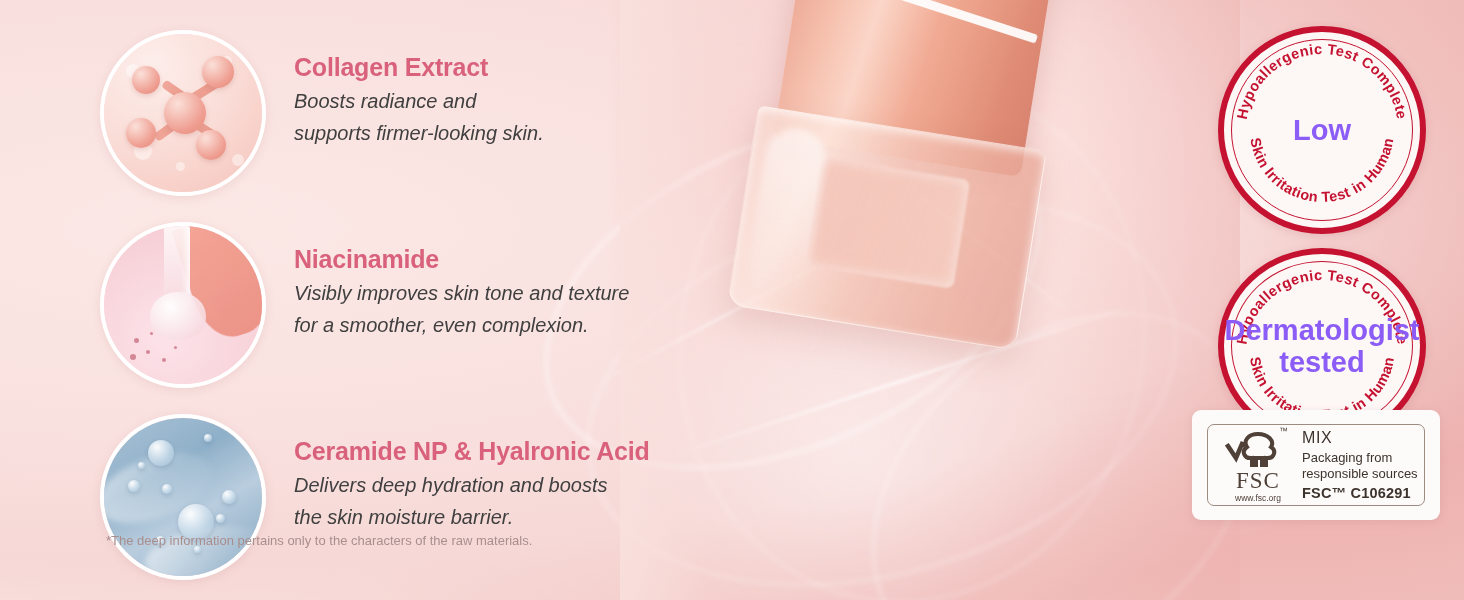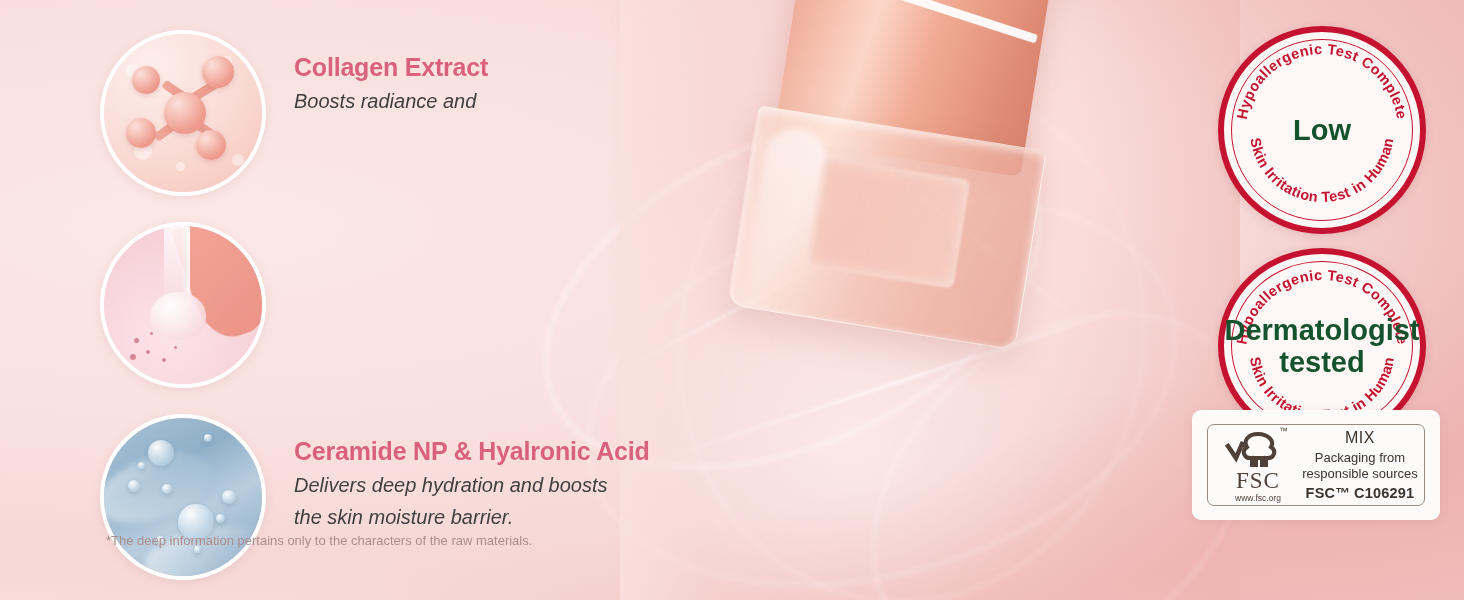--- a/index.html
+++ b/index.html
@@ -108,21 +108,21 @@
   .badges{position:absolute;right:36px;top:26px;width:210px;}
   .badge{
     position:relative;width:196px;height:196px;border-radius:50%;
     background:#fdf7f6;border:6px solid #c41230;
     box-shadow:0 2px 10px rgba(150,40,60,.14);
     margin-bottom:14px;
   }
   .badge .inner-ring{position:absolute;inset:7px;border-radius:50%;border:1.5px solid #c41230;}
   .badge-center{
     position:absolute;left:0;right:0;top:50%;transform:translateY(-50%);
-    text-align:center;color:#14532d;font-weight:bold;line-height:1.12;
+    text-align:center;color:#8b5cf6;font-weight:bold;line-height:1.12;
   }
   .badge-center.big{font-size:29px;}
   .badge-center.mid{font-size:29px;}
   .arc-text{position:absolute;left:0;top:0;width:196px;height:196px;}
   .arc-text text{fill:#c41230;font-family:"Liberation Sans",sans-serif;font-size:14.5px;font-weight:bold;letter-spacing:.4px;}
   .badge.b2{height:184px;width:196px;}
 
   
   .fsc-box{
     position:absolute;right:24px;top:410px;width:248px;height:110px;
@@ -131,21 +131,21 @@
   }
   .fsc-inner{
     width:218px;height:82px;border:1.5px solid #9c8b80;border-radius:7px;
     display:flex;align-items:center;padding:0 6px;box-sizing:border-box;
   }
   .fsc-left{width:88px;text-align:center;color:#4f4038;flex:0 0 88px;}
   .fsc-tree{position:relative;height:40px;}
   .fsc-tm{position:absolute;right:14px;top:-2px;font-size:9px;color:#4f4038;}
   .fsc-word{font-family:"Liberation Serif",serif;font-size:23px;letter-spacing:1px;line-height:1;margin-top:1px;color:#4f4038;}
   .fsc-url{font-size:8.5px;color:#4f4038;margin-top:1px;}
-  .fsc-right{flex:1;text-align:center;color:#3d332d;}
+  .fsc-right{flex:1;text-align:left;color:#3d332d;}
   .fsc-mix{font-size:16px;letter-spacing:.6px;margin-bottom:3px;}
   .fsc-sub{font-size:13px;line-height:1.22;}
   .fsc-code{font-size:14.5px;font-weight:bold;margin-top:3px;letter-spacing:.2px;}
 </style>
 </head>
 <body>
 
 <div class="banner">
 
   <div class="photo">
@@ -189,36 +189,44 @@
           <div class="mol-node" style="left:28px;top:32px;width:28px;height:28px;"></div>
           <div class="mol-node" style="left:98px;top:22px;width:32px;height:32px;"></div>
           <div class="mol-node" style="left:22px;top:84px;width:30px;height:30px;"></div>
           <div class="mol-node" style="left:92px;top:96px;width:30px;height:30px;"></div>
         </div>
       </div>
       <div class="f-text">
         <div class="f-title">Collagen Extract</div>
         <div class="f-desc">
           <span class="ln">Boosts radiance and</span>
+          <span class="ln">supports firmer-looking skin.</span>
         </div>
       </div>
     </div>
 
     <div class="feature">
       <div class="f-circle">
         <div class="fill art-niacin">
           <div class="drop-coral"></div>
           <div class="drop-stem"></div>
           <div class="drop-bulb"></div>
           <div class="speck" style="left:30px;top:112px;width:5px;height:5px;"></div>
           <div class="speck" style="left:42px;top:124px;width:4px;height:4px;"></div>
           <div class="speck" style="left:26px;top:128px;width:6px;height:6px;"></div>
           <div class="speck" style="left:58px;top:132px;width:4px;height:4px;"></div>
           <div class="speck" style="left:70px;top:120px;width:3px;height:3px;"></div>
           <div class="speck" style="left:46px;top:106px;width:3px;height:3px;"></div>
+        </div>
+      </div>
+      <div class="f-text">
+        <div class="f-title">Niacinamide</div>
+        <div class="f-desc">
+          <span class="ln">Visibly improves skin tone and texture</span>
+          <span class="ln">for a smoother, even complexion.</span>
         </div>
       </div>
     </div>
 
     <div class="feature">
       <div class="f-circle">
         <div class="fill art-water">
           <div class="wsheen" style="left:-10px;top:40px;width:120px;height:60px;transform:rotate(-20deg);"></div>
           <div class="wsheen" style="left:40px;top:110px;width:120px;height:50px;transform:rotate(-12deg);"></div>
           <div class="wdrop" style="left:44px;top:22px;width:26px;height:26px;"></div>

